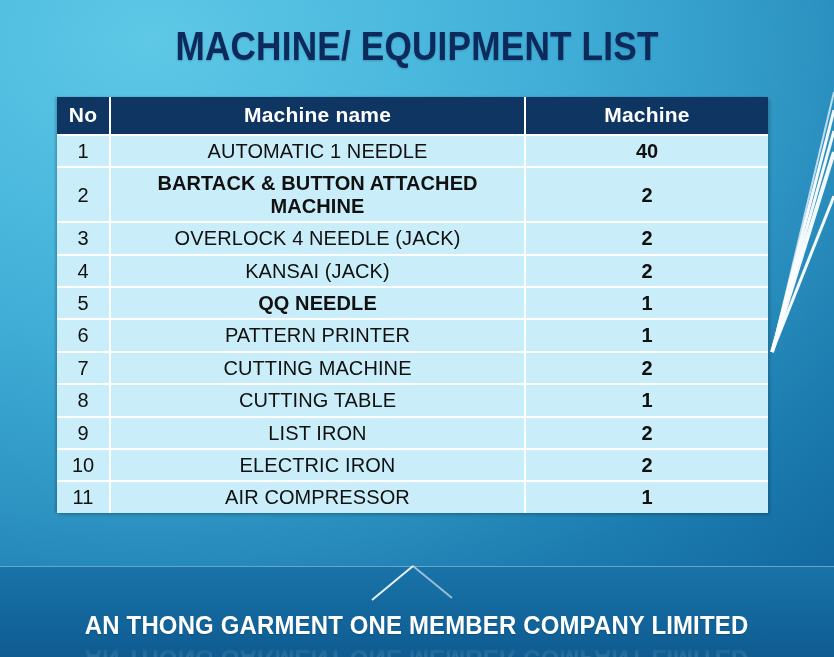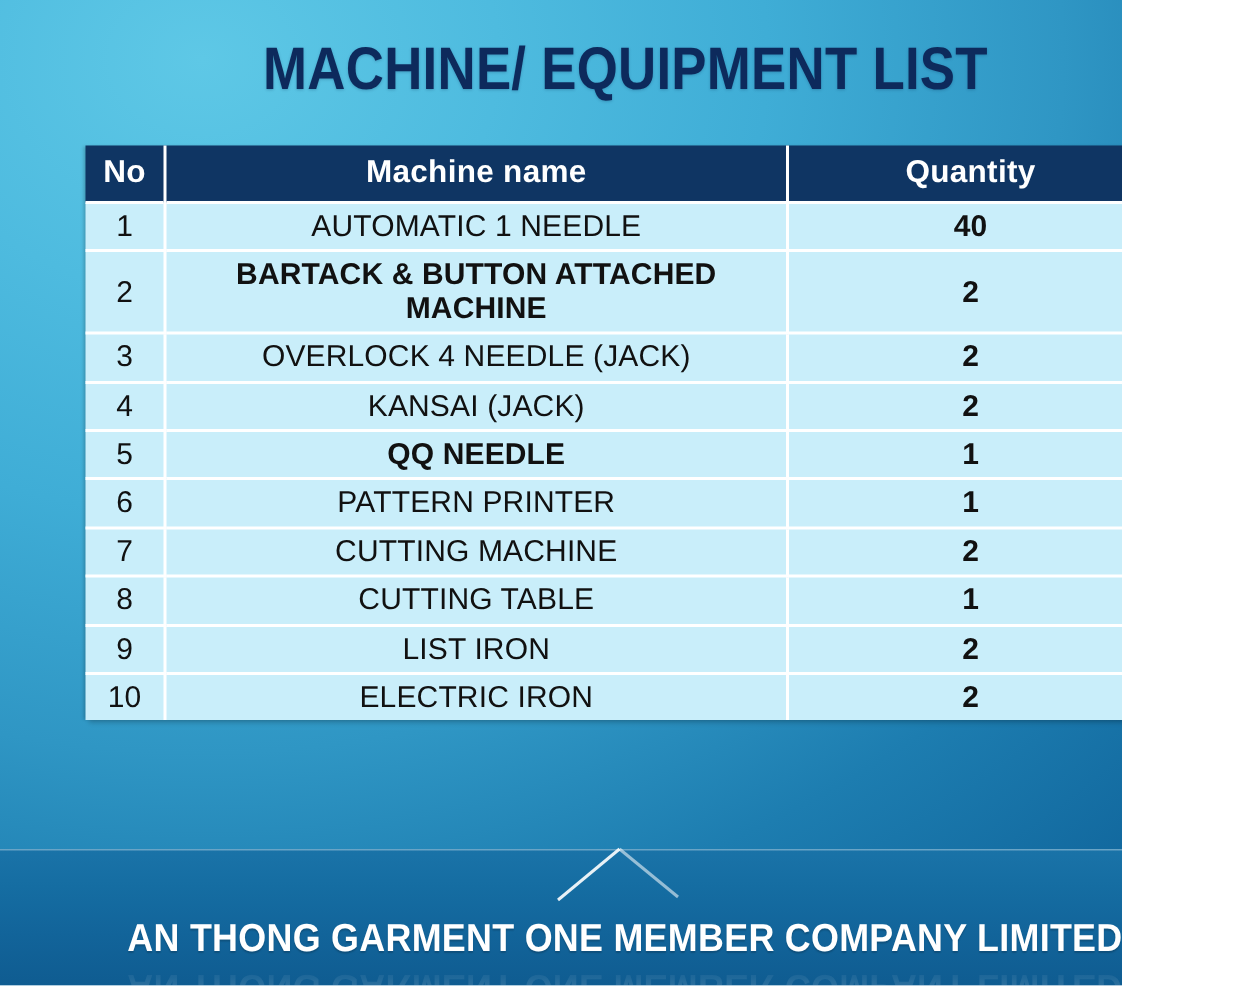--- a/index.html
+++ b/index.html
@@ -8,21 +8,21 @@
   }
   body {
     width: 834px;
     height: 657px;
     overflow: hidden;
     font-family: "Liberation Sans", sans-serif;
   }
 
   #slide {
     position: relative;
-    width: 748px;
+    width: 834px;
     height: 657px;
     overflow: hidden;
     background:
       radial-gradient(ellipse 120% 110% at 18% 6%,
         #5ec8e6 0%,
         #4ebbdf 22%,
         #3fadd6 42%,
         #2f96c4 64%,
         #1d7db0 82%,
         #12699f 100%);
@@ -188,21 +188,21 @@
     <table class="equip">
       <colgroup>
         <col class="c-no">
           <col class="c-name">
           <col class="c-qty">
       </colgroup>
       <thead>
         <tr>
           <th>No</th>
           <th>Machine name</th>
-          <th>Quantity</th>
+          <th>Machine</th>
         </tr>
       </thead>
       <tbody id="table-body">
           <tr>
             <td class="cell-no">1</td>
             <td class="cell-name">AUTOMATIC 1 NEEDLE</td>
             <td class="cell-qty">40</td>
           </tr>
           <tr>
             <td class="cell-no">2</td>
@@ -241,20 +241,25 @@
           </tr>
           <tr>
             <td class="cell-no">9</td>
             <td class="cell-name">LIST  IRON</td>
             <td class="cell-qty bold">2</td>
           </tr>
           <tr>
             <td class="cell-no">10</td>
             <td class="cell-name">ELECTRIC IRON</td>
             <td class="cell-qty bold">2</td>
+          </tr>
+          <tr>
+            <td class="cell-no">11</td>
+            <td class="cell-name">AIR COMPRESSOR</td>
+            <td class="cell-qty">1</td>
           </tr>
         </tbody>
     </table>
   </div>
 
   <div class="footer-title-wrap">
     <span class="footer-title">AN THONG GARMENT ONE MEMBER COMPANY LIMITED</span>
   </div>
   <div class="footer-reflection">
     <span class="footer-title">AN THONG GARMENT ONE MEMBER COMPANY LIMITED</span>

